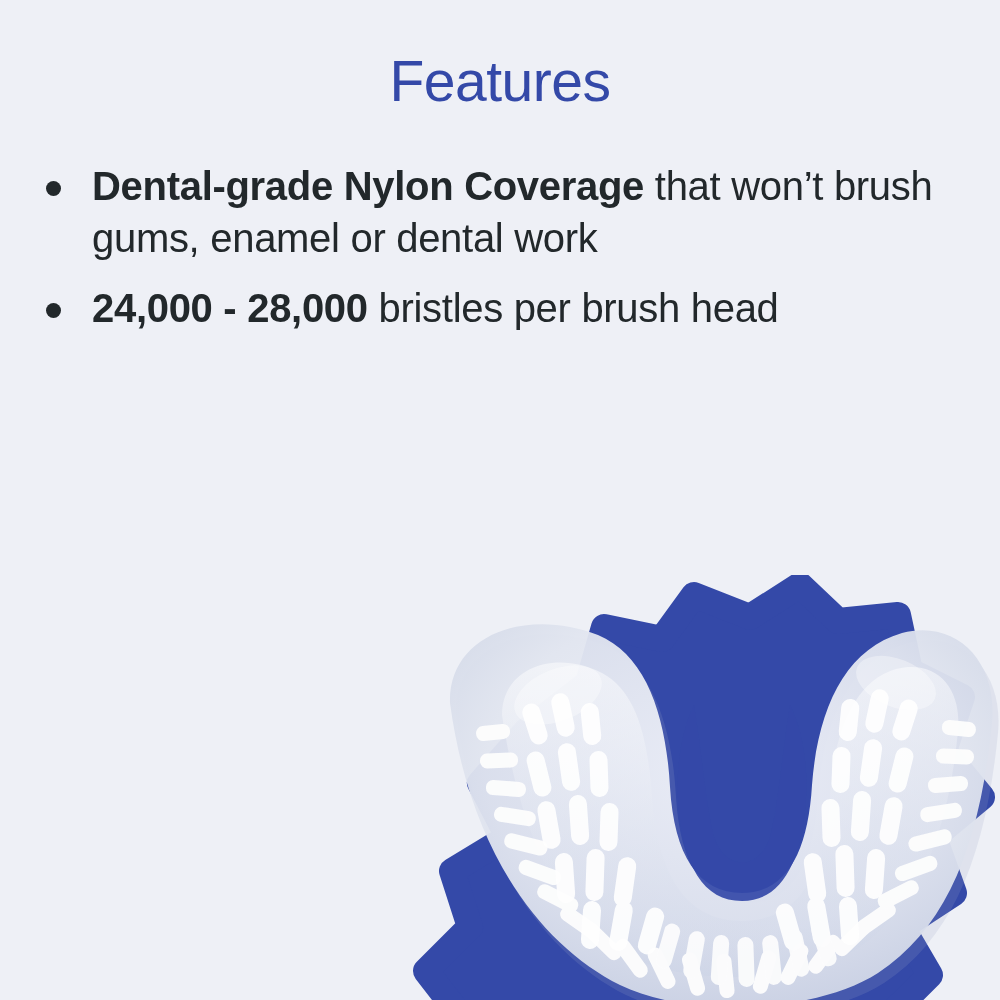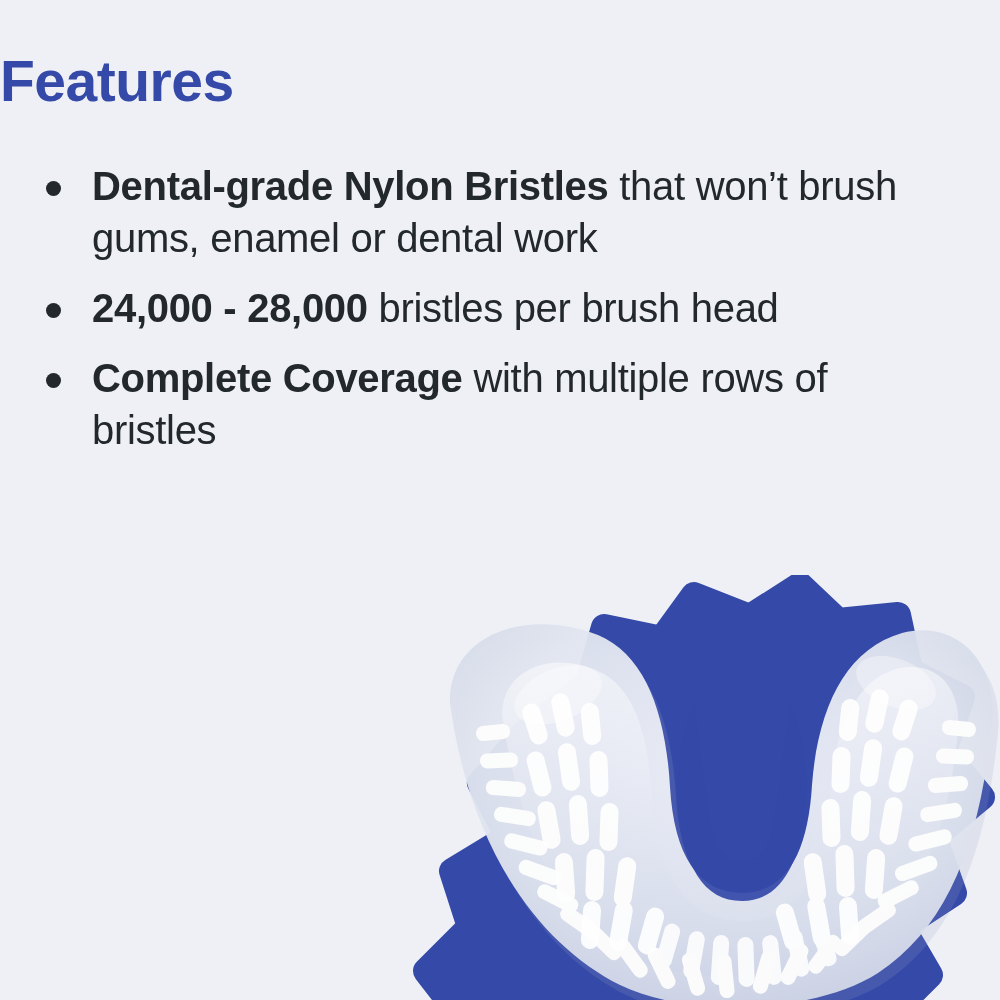--- a/index.html
+++ b/index.html
@@ -21,23 +21,23 @@
     background: #eef0f6;
     overflow: hidden;
   }
 
   
   .title {
     position: absolute;
     top: 52px;
     left: 0;
     width: 1000px;
-    text-align: left;
+    text-align: center;
     font-size: 57px;
-    font-weight: bold;
+    font-weight: normal;
     letter-spacing: -0.5px;
     color: #3449a8;
     line-height: 1.05;
   }
 
   
   .feature-list {
     position: absolute;
     top: 160px;
     left: 34px;
@@ -87,32 +87,28 @@
 <body>
 
 <div class="card">
 
   <div class="title">Features</div>
 
   <ul class="feature-list">
 
     <li class="feature-item">
       <span class="bullet-dot"></span>
-      <span class="feat-strong">Dental-grade Nylon Bristles</span><span class="feat-rest"> that won’t brush gums, enamel or dental work</span>
+      <span class="feat-strong">Dental-grade Nylon Coverage</span><span class="feat-rest"> that won’t brush gums, enamel or dental work</span>
     </li>
 
     <li class="feature-item">
       <span class="bullet-dot"></span>
       <span class="feat-strong">24,000 - 28,000</span><span class="feat-rest"> bristles per brush head</span>
     </li>
 
-    <li class="feature-item">
-      <span class="bullet-dot"></span>
-      <span class="feat-strong">Complete Coverage</span><span class="feat-rest"> with multiple rows of bristles</span>
-    </li>
 
 
   </ul>
 
   <div class="artwork">
     <svg viewBox="0 0 680 430" xmlns="http://www.w3.org/2000/svg">
       <defs>
         <radialGradient id="bodyGrad" cx="50%" cy="38%" r="70%">
           <stop offset="0%" stop-color="#f2f4fa"></stop>
           <stop offset="62%" stop-color="#e2e6f0"></stop>

